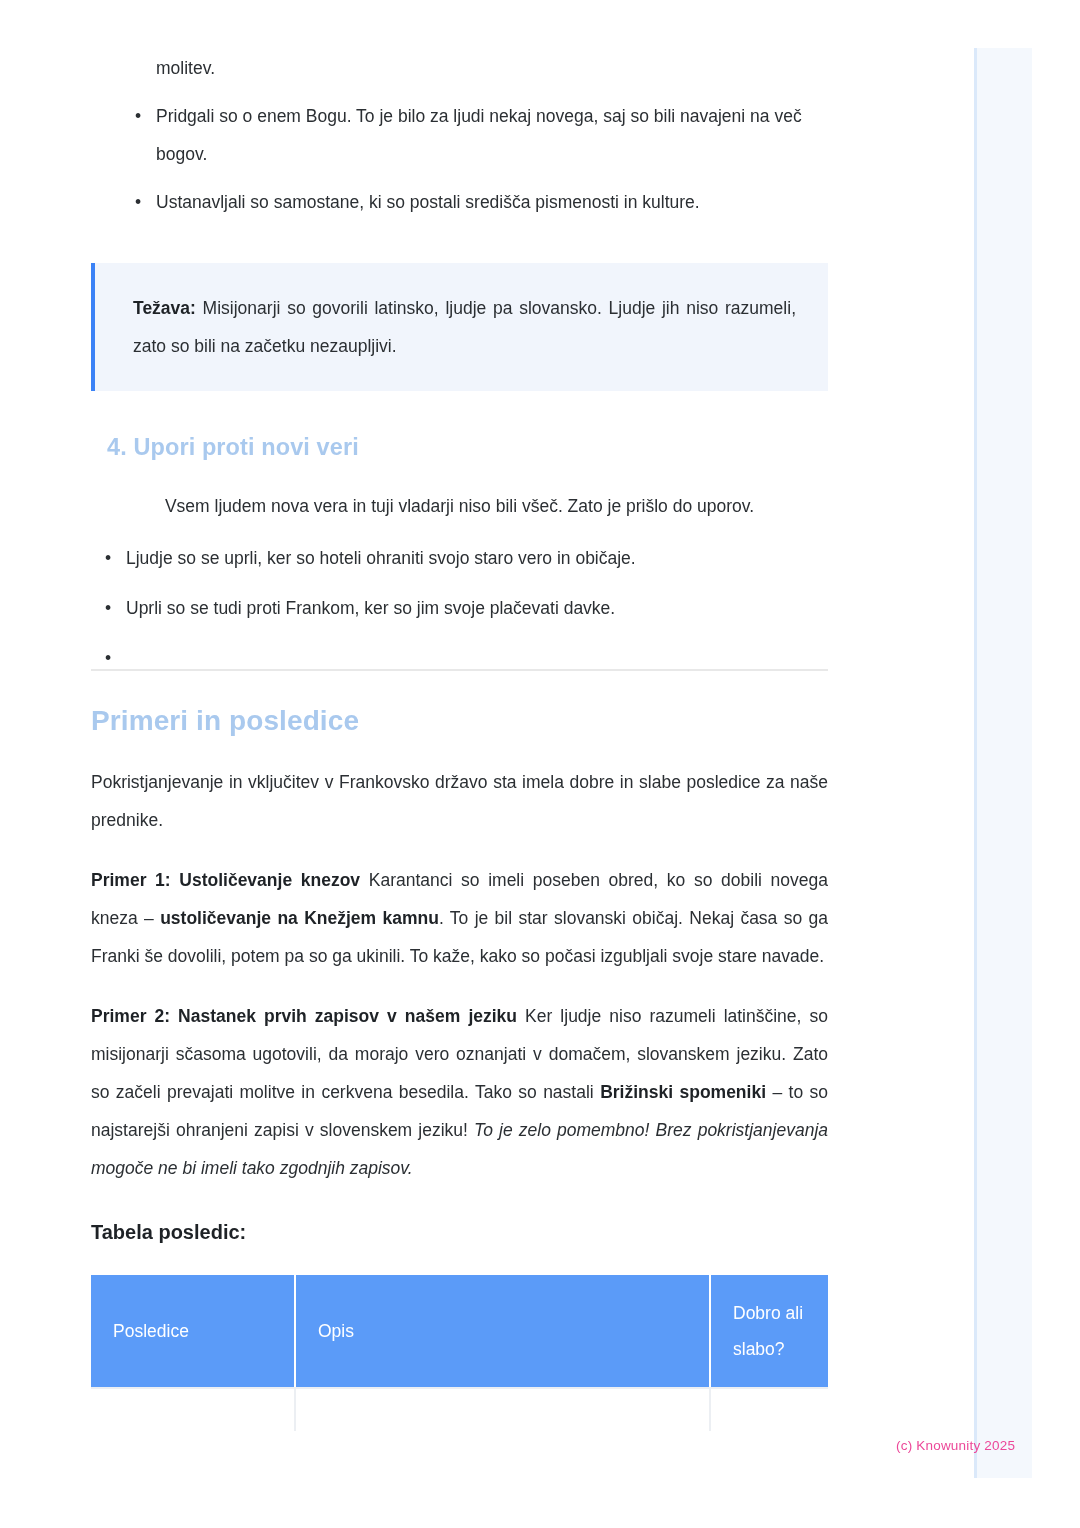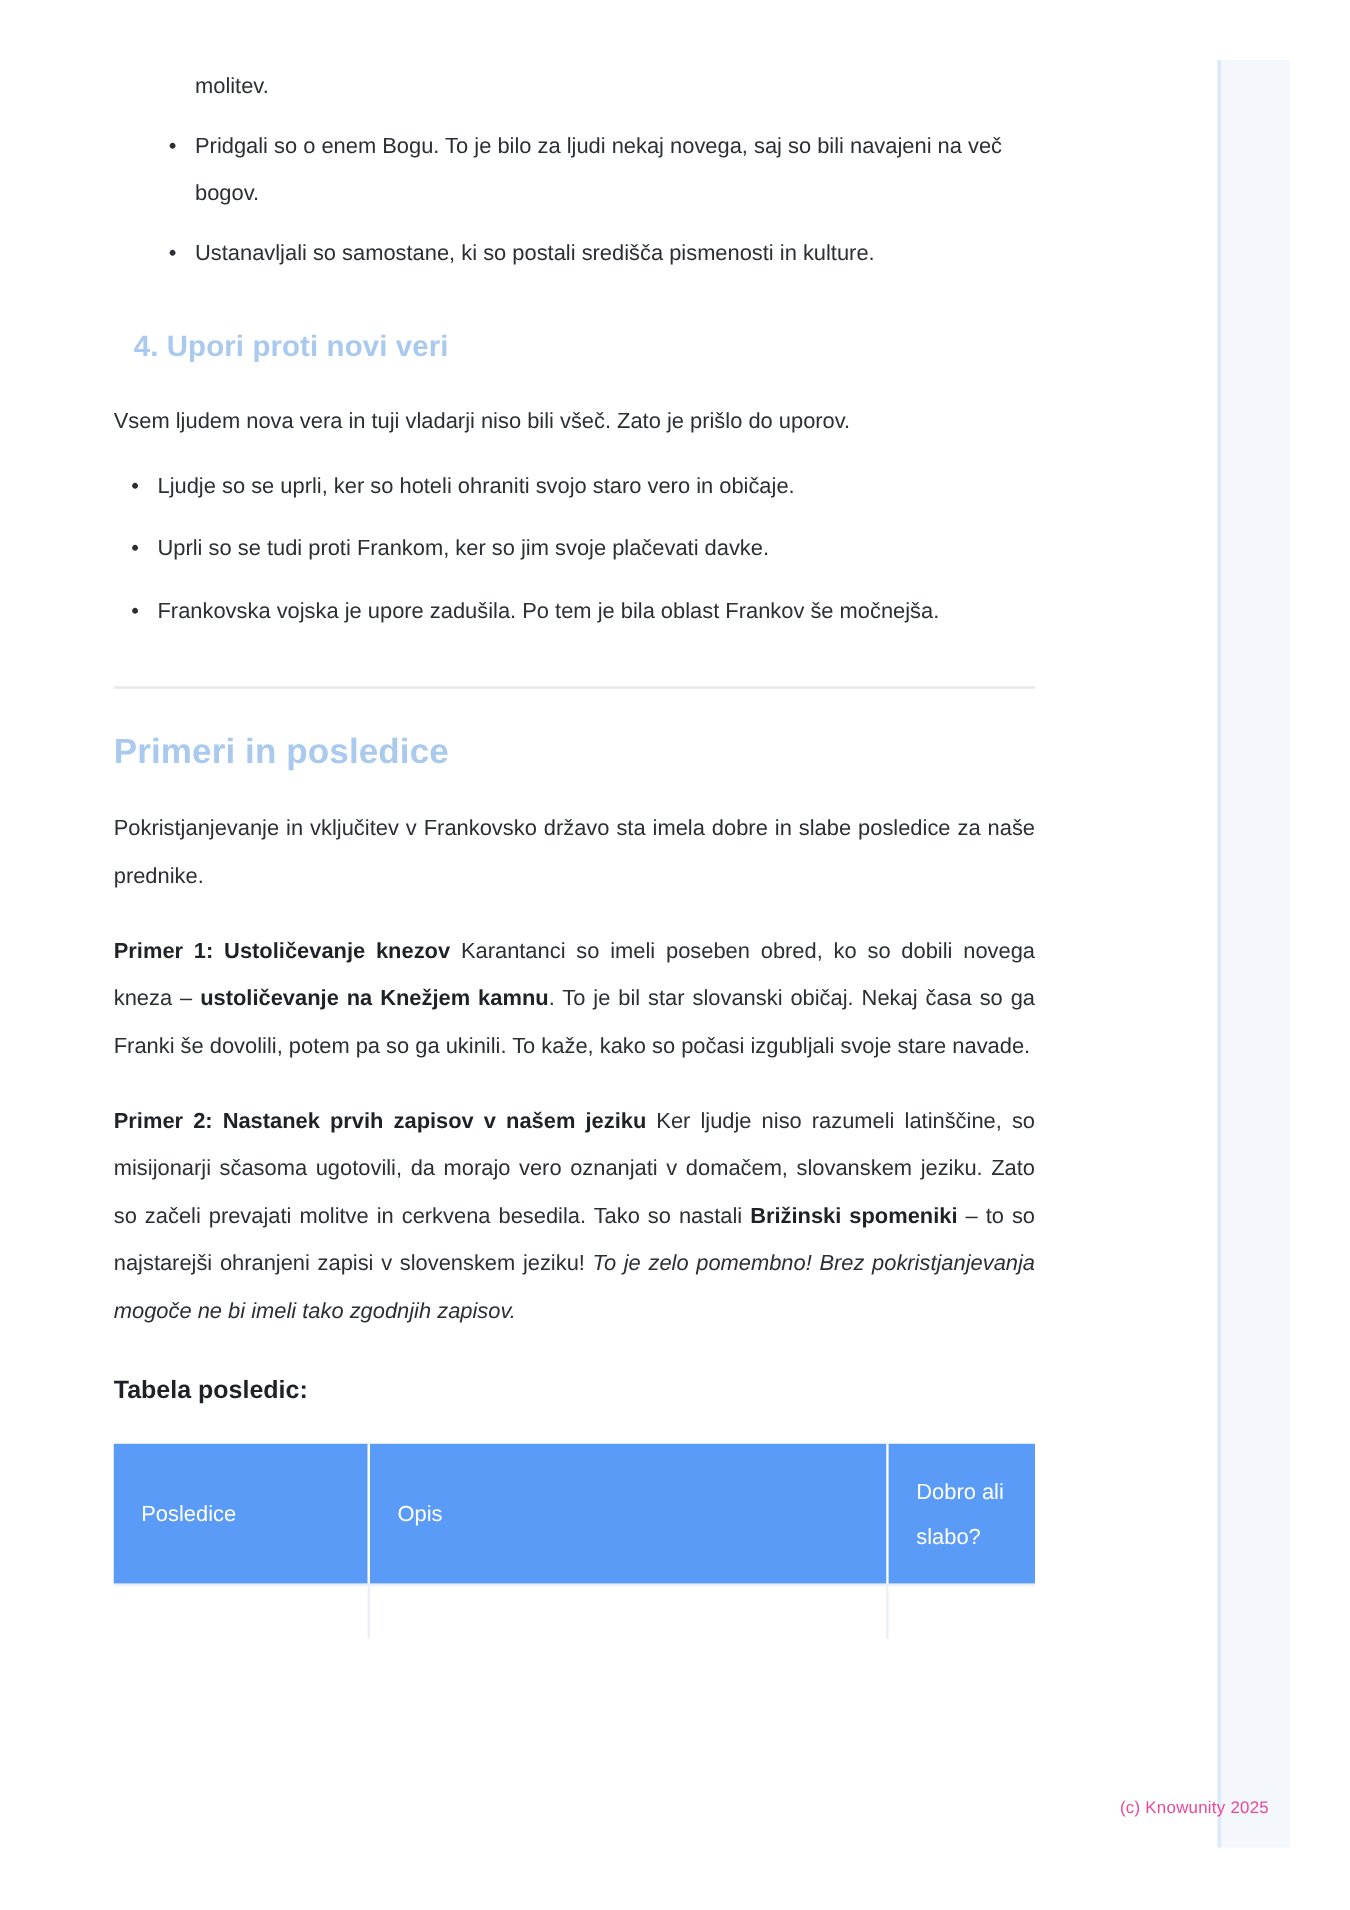--- a/index.html
+++ b/index.html
@@ -184,37 +184,39 @@
     <li>
       <span class="dot">•</span>
       <span>Pridgali so o enem Bogu. To je bilo za ljudi nekaj novega, saj so bili navajeni na več bogov.</span>
     </li>
     <li>
       <span class="dot">•</span>
       <span>Ustanavljali so samostane, ki so postali središča pismenosti in kulture.</span>
     </li>
   </ul>
 
+  <div class="callout">
+    <p><strong>Težava:</strong><span> Misijonarji so govorili latinsko, ljudje pa slovansko. Ljudje jih niso razumeli, zato so bili na začetku nezaupljivi.</span></p>
+  </div>
 
   <h3 class="section-h">4. Upori proti novi veri</h3>
 
-  <p class="para p-gap-lg" style="margin-top:26px;">Vsem ljudem nova vera in tuji vladarji niso bili všeč. Zato je prišlo do uporov.</p>
+  <p class="para p-gap-lg" style="margin-top:26px;text-align:center;">Vsem ljudem nova vera in tuji vladarji niso bili všeč. Zato je prišlo do uporov.</p>
 
   <ul class="bullets tight" style="margin-top:14px;">
     <li>
       <span class="dot">•</span>
       <span>Ljudje so se uprli, ker so hoteli ohraniti svojo staro vero in običaje.</span>
     </li>
     <li>
       <span class="dot">•</span>
       <span>Uprli so se tudi proti Frankom, ker so jim svoje plačevati davke.</span>
     </li>
     <li>
       <span class="dot">•</span>
-      <span>Frankovska vojska je upore zadušila. Po tem je bila oblast Frankov še močnejša.</span>
     </li>
   </ul>
 
   <hr class="rule">
 
   <h2 class="big-h">Primeri in posledice</h2>
 
   <p class="para justify" style="margin-top:26px;">Pokristjanjevanje in vključitev v Frankovsko državo sta imela dobre in slabe posledice za naše prednike.</p>
 
   <p class="para justify p-gap">

